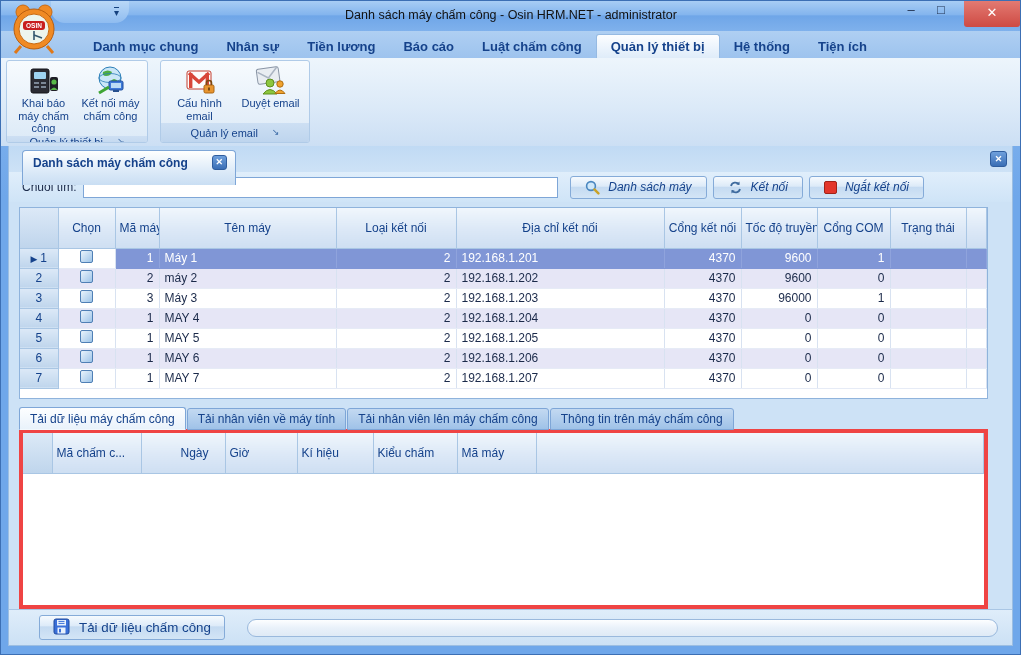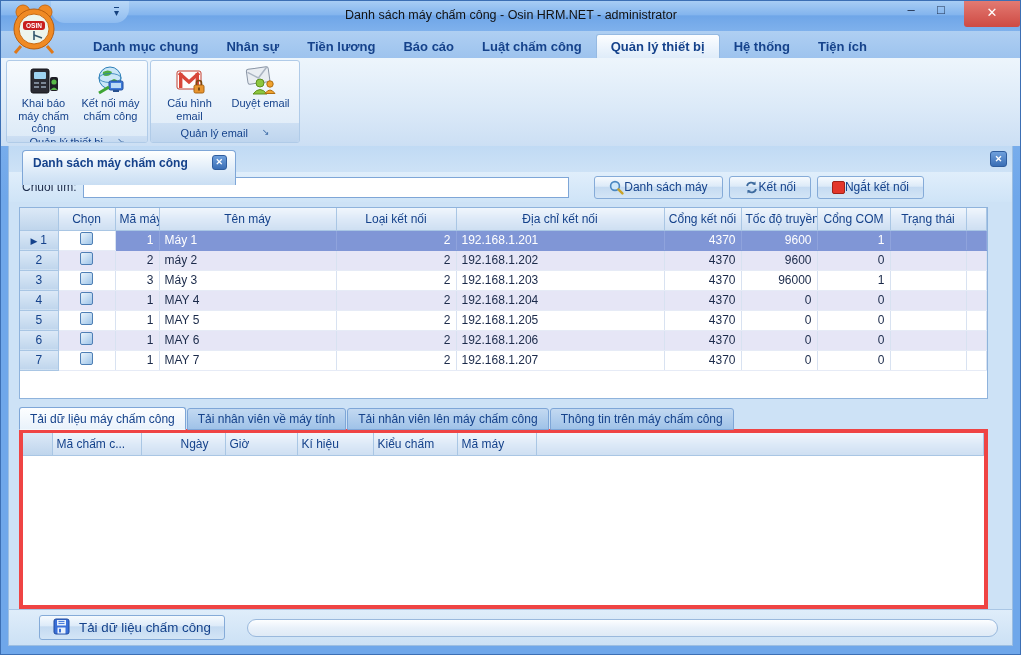--- a/index.html
+++ b/index.html
@@ -29,21 +29,21 @@
     font-size:13px; margin-left:8px; }
   
   .ribbon-tabs { height:27px; flex:0 0 auto; display:flex; align-items:flex-end;
     padding-left:78px; background: linear-gradient(180deg,#AFCFF2,#9DC3EE); font-weight: bold; }
   .rtab { padding:5px 14px 4px 14px; color:#15428B; font-size:13px; white-space:nowrap; }
   .rtab.active { background: linear-gradient(180deg,#FDFEFF,#EAF3FC 60%,#DFECF9);
     border:1px solid #96BAE2; border-bottom:none; border-radius:3px 3px 0 0;
     padding-top:4px; }
   
   .ribbon-body { height:88px; flex:0 0 auto; display:flex; align-items:stretch;
-    gap:2px; padding:2px 4px 3px 5px;
+    gap:12px; padding:2px 4px 3px 5px;
     background: linear-gradient(180deg,#EDF5FC,#DCEAF8 55%,#CCDFF4); }
   .rgroup { display:flex; flex-direction:column;
     border:1px solid #B0CBE8; border-radius:3px; overflow:hidden;
     background: linear-gradient(180deg,#F7FBFE,#E8F1FA 55%,#DCEAF7); }
   .rgroup-buttons { flex:1; display:flex; align-items:flex-start; justify-content:center;
     gap:2px; padding:3px 4px 0 4px; }
   .rbig-btn { display:flex; flex-direction:column; align-items:center; width:72px;
     color:#15428B; font-size:11px; text-align:center; line-height:1.15;
     border-radius:3px; padding:1px 0; }
   .rbig-btn .ric { width:32px; height:32px; flex:0 0 auto; }
@@ -67,32 +67,32 @@
     justify-content:center; line-height:1; }
   .panel-close-btn { position:absolute; right:5px; top:5px; width:17px; height:16px; }
   
   .search-row { height:30px; flex:0 0 auto; display:flex; align-items:center;
     padding:0 88px 0 13px; gap:6px;
     background: linear-gradient(180deg,#E0EEFB,#CFE4F7); }
   .search-label { color:#1B2A4A; white-space:nowrap; }
   .search-input { width:486px; height:21px; border:1px solid #7EA6D7; background:#fff;
     font-family:"Liberation Sans",sans-serif; font-size:12px; padding:0 4px; outline:none; }
   .spacer { flex:1; }
-  .act-btn { display:inline-flex; align-items:center; height:23px;
+  .act-btn { display:inline-flex; align-items:center; gap:8px; height:23px;
     padding:0 14px; border:1px solid #85ABD8; border-radius:3px; color:#15428B;
     background: linear-gradient(180deg,#F6FAFE,#DCEAF8 45%,#C4DAF1 46%,#D3E5F6);
-    font-size:12px; white-space:nowrap; }
+    font-size:12px; white-space:nowrap;font-style:italic; }
   .act-btn .aic { width:15px; height:15px; flex:0 0 auto; }
   .stop-square { width:13px; height:13px; background:#E3362B; border:1px solid #A02218;
     border-radius:2px; }
   
   .grid-wrap { flex:0 0 auto; height:192px; margin:5px 24px 0 10px;
     background:#fff; border:1px solid #8FB3DC; overflow:hidden; }
   table.grid { width:100%; border-collapse:collapse; table-layout:fixed; }
-  .grid th { height:22px; font-weight:normal; color:#15428B; font-size:12px;
+  .grid th { height:40px; font-weight:normal; color:#15428B; font-size:12px;
     background: linear-gradient(180deg,#F0F6FC,#DDE9F7 50%,#CEDFF2);
     border-right:1px solid #A9C6E4; border-bottom:1px solid #A9C6E4; padding:0 4px;
     text-align:center; white-space:nowrap; overflow:hidden; }
   .grid td { height:20px; padding:0 5px; border-right:1px solid #D8E2F1;
     border-bottom:1px solid #E6EBF6; white-space:nowrap; overflow:hidden; }
   .grid td.ind, .grid th.ind {
     background: linear-gradient(180deg,#DCE9F7,#BFD5EC);
     border-right:1px solid #A9C6E4; border-bottom:1px solid #A9C6E4;
     text-align:center; color:#15428B; }
   .grid tr.even td:not(.ind) { background:#E6E6F6; }

